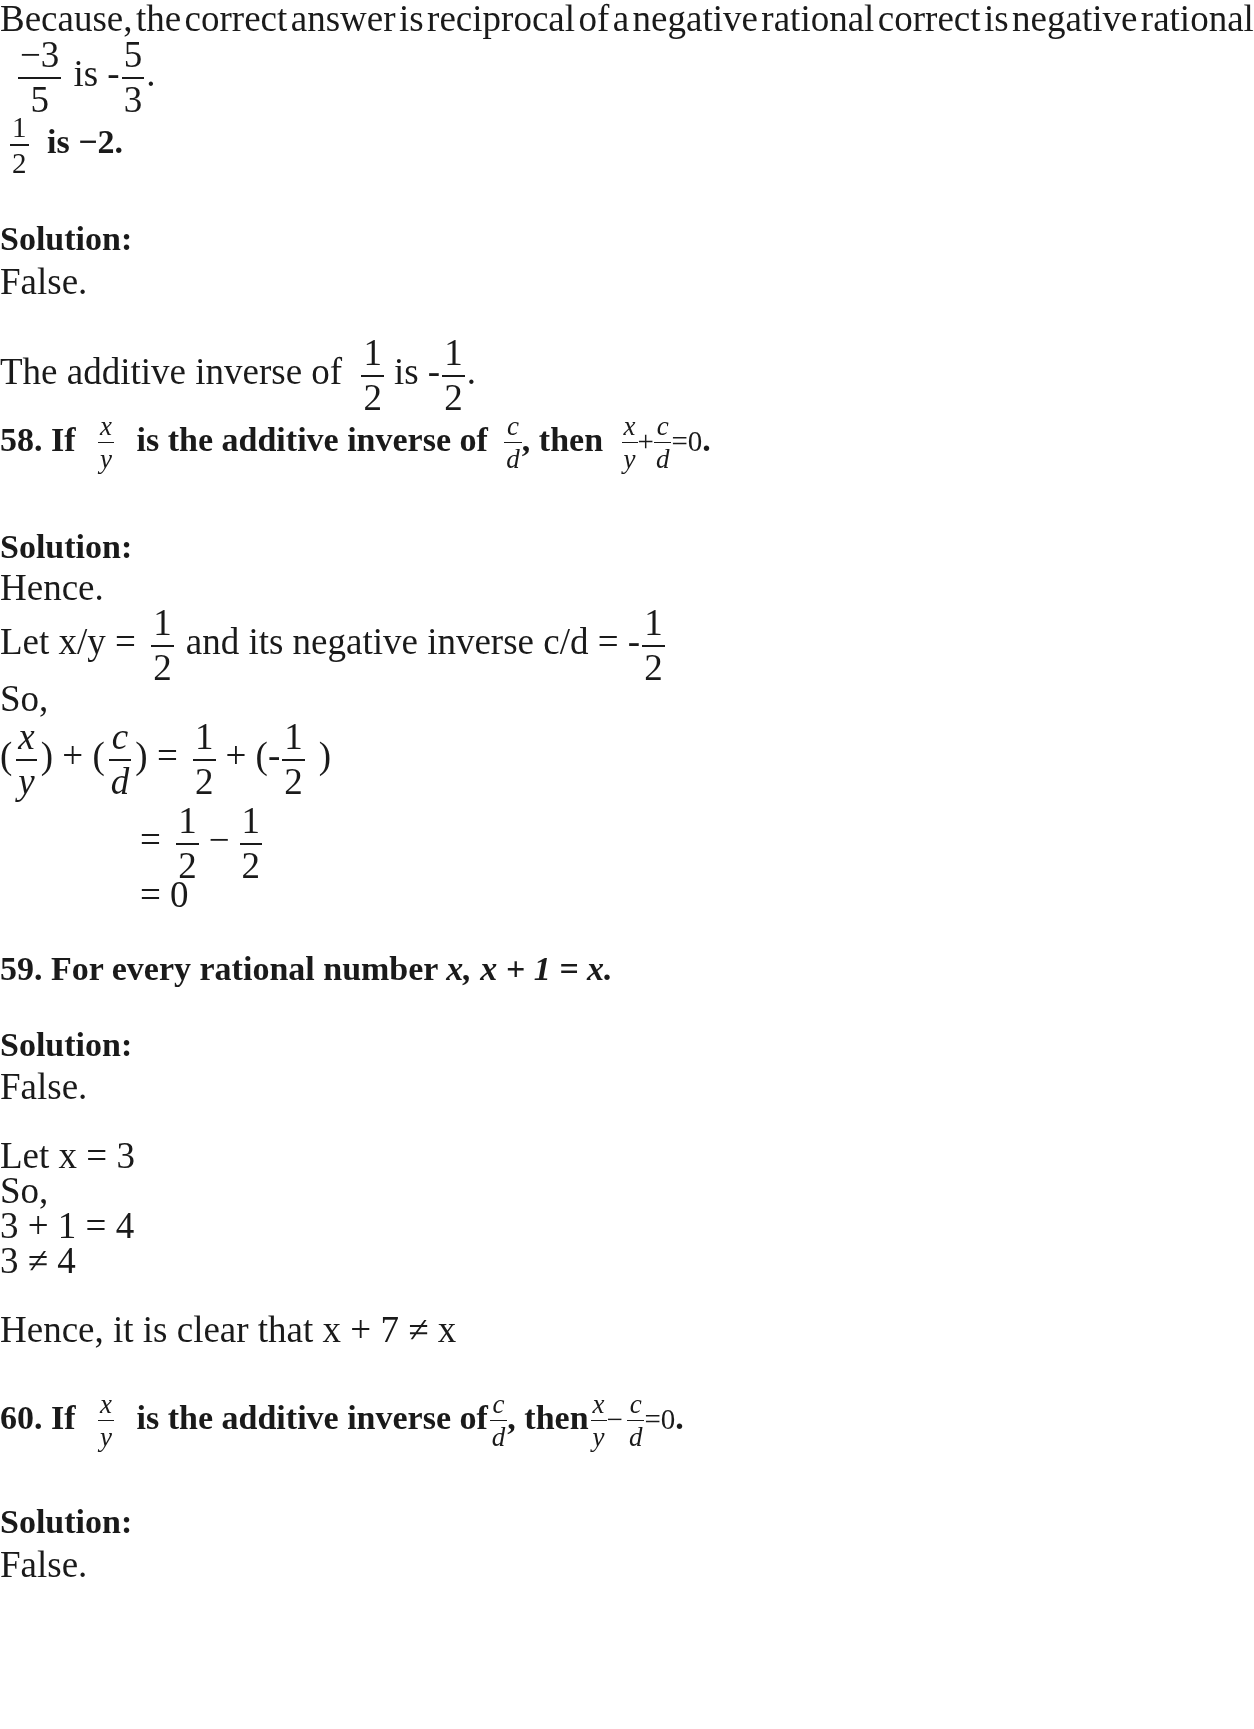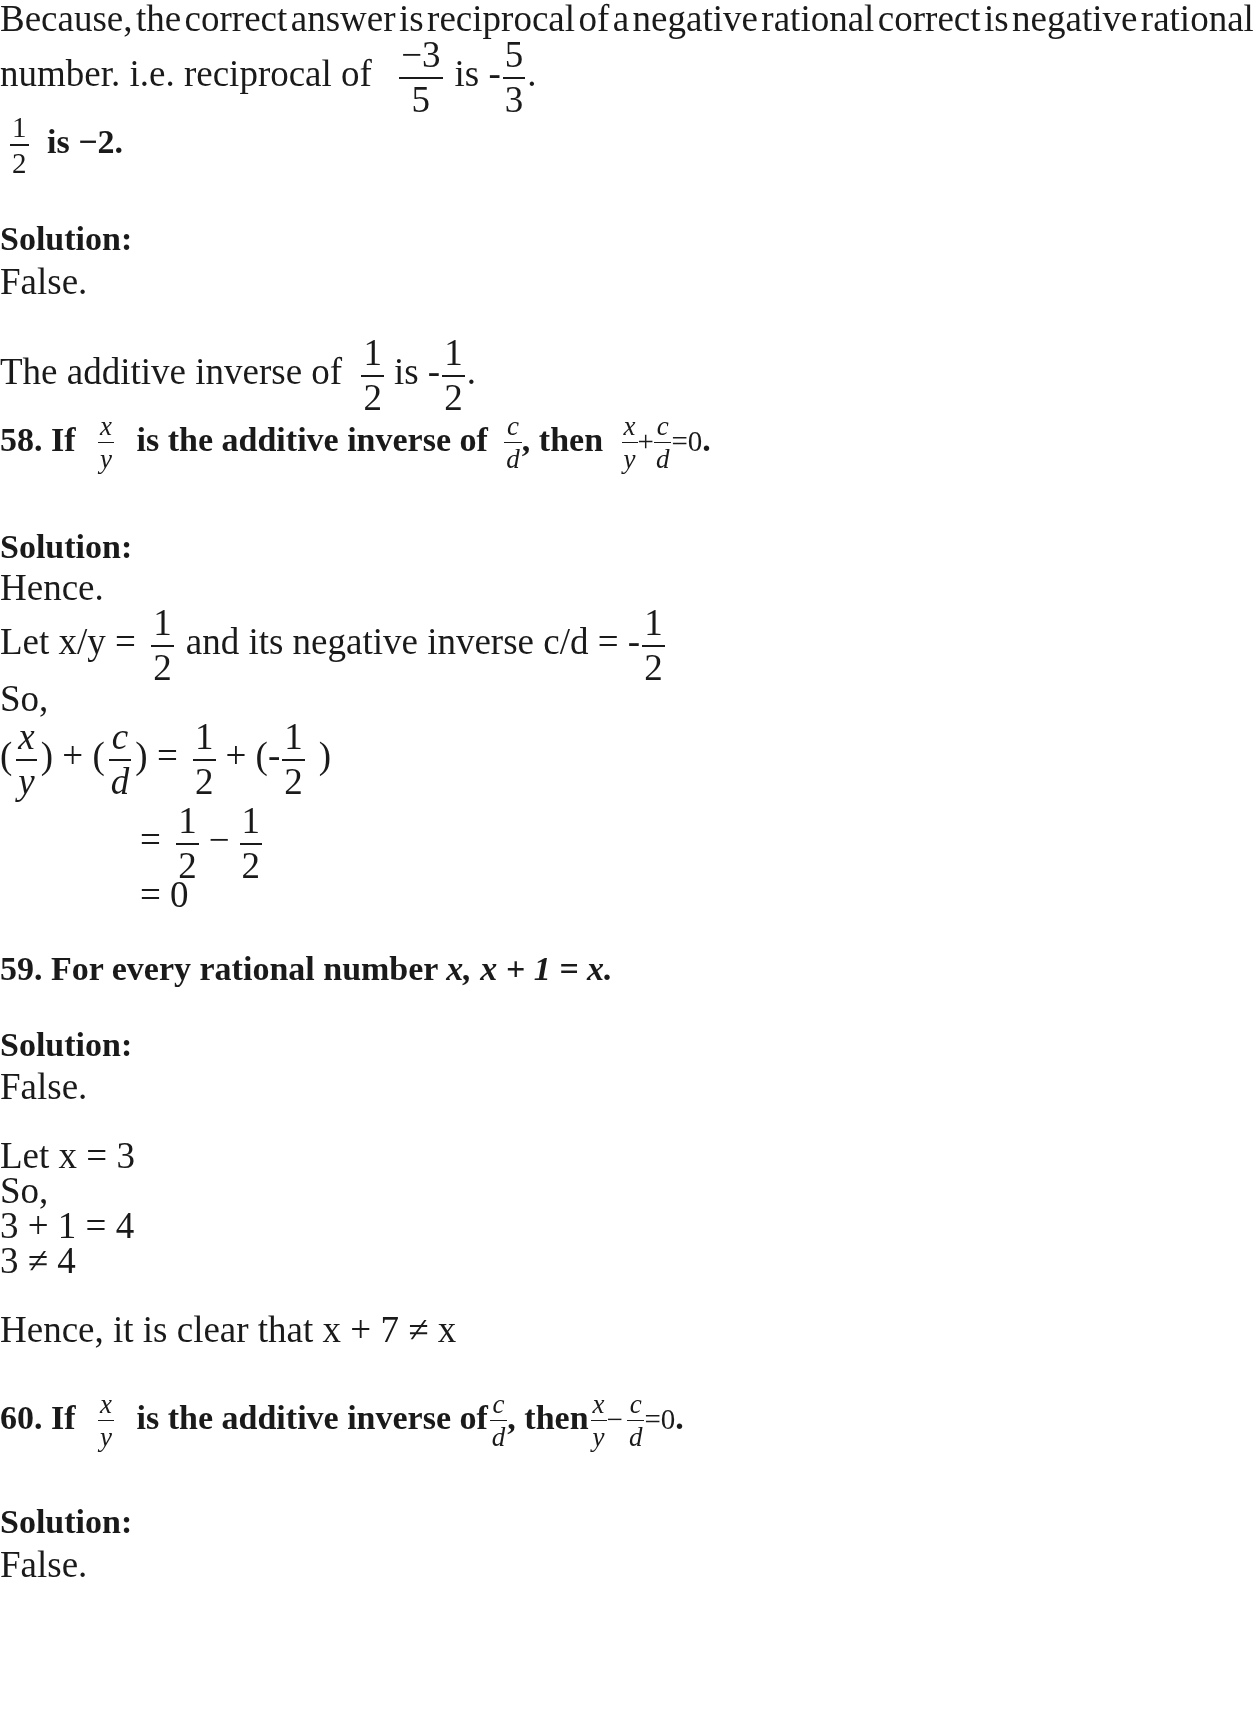--- a/index.html
+++ b/index.html
@@ -31,21 +31,20 @@
   <span>of</span>
   <span>a</span>
   <span>negative</span>
   <span>rational</span>
   <span>correct</span>
   <span>is</span>
   <span>negative</span>
   <span>rational</span>
 </div>
 <div class="ln body-text" style="top:36px;">
-  <span>number. i.e. reciprocal of</span>
   <span class="frac" style="margin-left:18px;margin-right:12px;">
     <span class="num">−3</span>
     <span class="bar"></span>
     <span class="den">5</span>
   </span><span>is -</span><span class="frac" style="margin:0 2px;">
     <span class="num">5</span>
     <span class="bar"></span>
     <span class="den">3</span>
   </span><span>.</span>
 </div>

